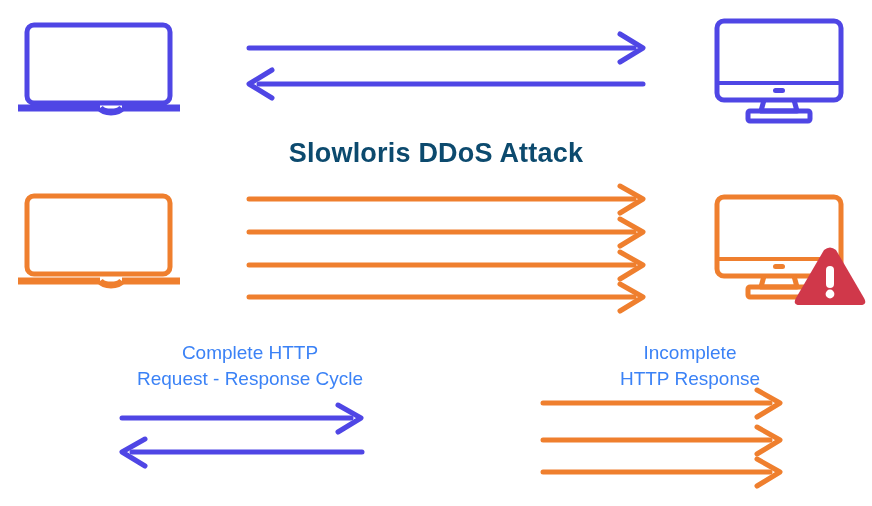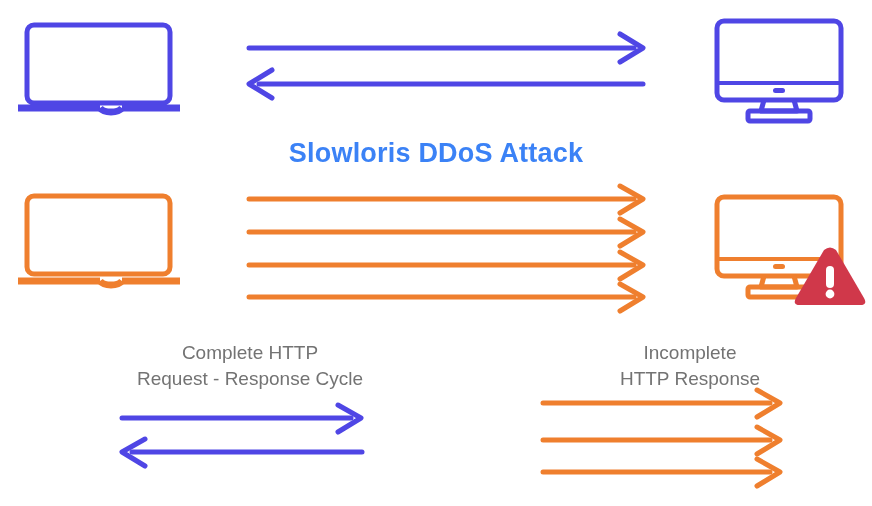--- a/index.html
+++ b/index.html
@@ -21,30 +21,30 @@
   .abs { position: absolute; }
 
   
   #title {
     left: 0;
     top: 138px;
     width: 872px;
     text-align: center;
     font-size: 27px;
     font-weight: bold;
-    color: #3b82f6;
+    color: #0c4a6e;
     letter-spacing: 0.2px;
     font-family: "Liberation Sans", sans-serif;
   }
 
   
   .caption {
     font-size: 19px;
     line-height: 26px;
-    color: #737373;
+    color: #3b82f6;
     text-align: center;
     font-family: "Liberation Sans", sans-serif;
     white-space: pre-line;
   }
   #caption-left  { left: 90px;  top: 340px; width: 320px; }
   #caption-right { left: 540px; top: 340px; width: 300px; }
 
   
   svg.layer {
     position: absolute;

